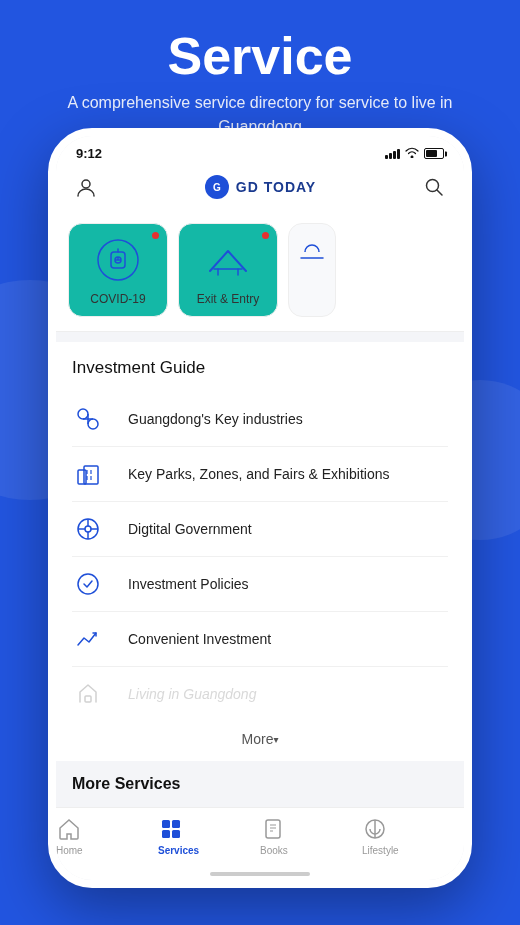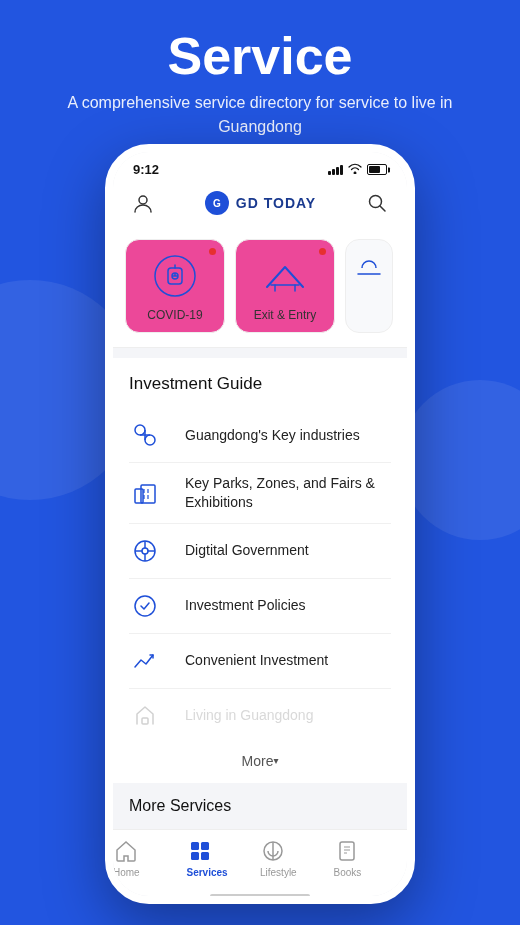--- a/index.html
+++ b/index.html
@@ -51,22 +51,22 @@
       font-size: 16px;
       line-height: 1.5;
       margin-top: 6px;
     }
 
     
     .phone-mockup {
       position: absolute;
       left: 50%;
       transform: translateX(-50%);
-      top: 144px;
-      width: 310px;
+      top: 128px;
+      width: 424px;
       height: 760px;
       background: #f4f5f8;
       border-radius: 44px;
       box-shadow: 0 20px 60px rgba(0,0,0,0.35);
       overflow: hidden;
       z-index: 3;
       border: 8px solid #fff;
     }
 
     
@@ -186,21 +186,21 @@
       padding: 10px 12px 14px;
       border-bottom: 1px solid #eee;
     }
     .service-cards-row {
       display: flex;
       gap: 10px;
       overflow-x: hidden;
     }
     .service-card {
       flex: 0 0 100px;
-      background: #ec4899;
+      background: #14b8a6;
       border-radius: 14px;
       padding: 12px 8px 10px;
       display: flex;
       flex-direction: column;
       align-items: center;
       position: relative;
       border: 1px solid #eee;
     }
     .service-card-dot {
       position: absolute;
@@ -298,21 +298,21 @@
       color: #555;
     }
 
     
     .more-services-section {
       background: #f4f5f8;
       padding: 14px 16px 8px;
     }
     .more-services-title {
       font-size: 16px;
-      font-weight: 400;
+      font-weight: 700;
       color: #111;
       margin-bottom: 6px;
     }
 
     
     .bottom-nav {
       background: #fff;
       display: flex;
       align-items: center;
       justify-content: space-around;
@@ -527,21 +527,21 @@
           <span class="investment-label">Convenient Investment</span>
         </div>
 
         <div class="investment-item">
           <div class="investment-icon">
             <svg width="28" height="28" viewBox="0 0 28 28" fill="none">
               <path d="M6 22V12L14 5l8 7v10" fill="none" stroke="#999" stroke-width="1.5" stroke-linecap="round" stroke-linejoin="round"></path>
               <rect x="11" y="16" width="6" height="6" rx="1" fill="none" stroke="#999" stroke-width="1.5"></rect>
             </svg>
           </div>
-          <span class="investment-label" style="color:#aaa;">Living in Guangdong</span>
+          <span class="investment-label" style="color:#aaa;font-style:italic;">Living in Guangdong</span>
         </div>
 
       </div>
     </div>
 
     <div class="more-button-row">
       <span class="more-button-text">More</span>
       <span class="more-chevron">▾</span>
     </div>
 
@@ -570,40 +570,40 @@
             <rect x="3" y="13" width="8" height="8" rx="1.5" fill="#1e4fd8"></rect>
             <rect x="13" y="13" width="8" height="8" rx="1.5" fill="#1e4fd8"></rect>
           </svg>
         </div>
         <span class="nav-label active">Services</span>
       </div>
 
       <div class="nav-item">
         <div class="nav-icon">
           <svg width="24" height="24" viewBox="0 0 24 24" fill="none">
-            <circle cx="12" cy="12" r="9" stroke="#999" stroke-width="1.5" fill="none"></circle>
-            <path d="M7 12a5 5 0 0010 0" stroke="#999" stroke-width="1.5" fill="none"></path>
-            <line x1="12" y1="3" x2="12" y2="21" stroke="#999" stroke-width="1.5"></line>
-          </svg>
-        </div>
-        <span class="nav-label">Lifestyle</span>
-      </div>
-
-      <div class="nav-item">
-        <div class="nav-icon">
-          <svg width="24" height="24" viewBox="0 0 24 24" fill="none">
             <rect x="5" y="3" width="14" height="18" rx="2" stroke="#999" stroke-width="1.5" fill="none"></rect>
             <line x1="9" y1="8" x2="15" y2="8" stroke="#999" stroke-width="1.2"></line>
             <line x1="9" y1="11" x2="15" y2="11" stroke="#999" stroke-width="1.2"></line>
             <line x1="9" y1="14" x2="12" y2="14" stroke="#999" stroke-width="1.2"></line>
           </svg>
         </div>
         <span class="nav-label">Books</span>
       </div>
 
+      <div class="nav-item">
+        <div class="nav-icon">
+          <svg width="24" height="24" viewBox="0 0 24 24" fill="none">
+            <circle cx="12" cy="12" r="9" stroke="#999" stroke-width="1.5" fill="none"></circle>
+            <path d="M7 12a5 5 0 0010 0" stroke="#999" stroke-width="1.5" fill="none"></path>
+            <line x1="12" y1="3" x2="12" y2="21" stroke="#999" stroke-width="1.5"></line>
+          </svg>
+        </div>
+        <span class="nav-label">Lifestyle</span>
+      </div>
+
     </div>
 
     <div class="home-indicator">
       <div class="home-indicator-bar"></div>
     </div>
 
   </div>
 </div>
 
 </body></html>

